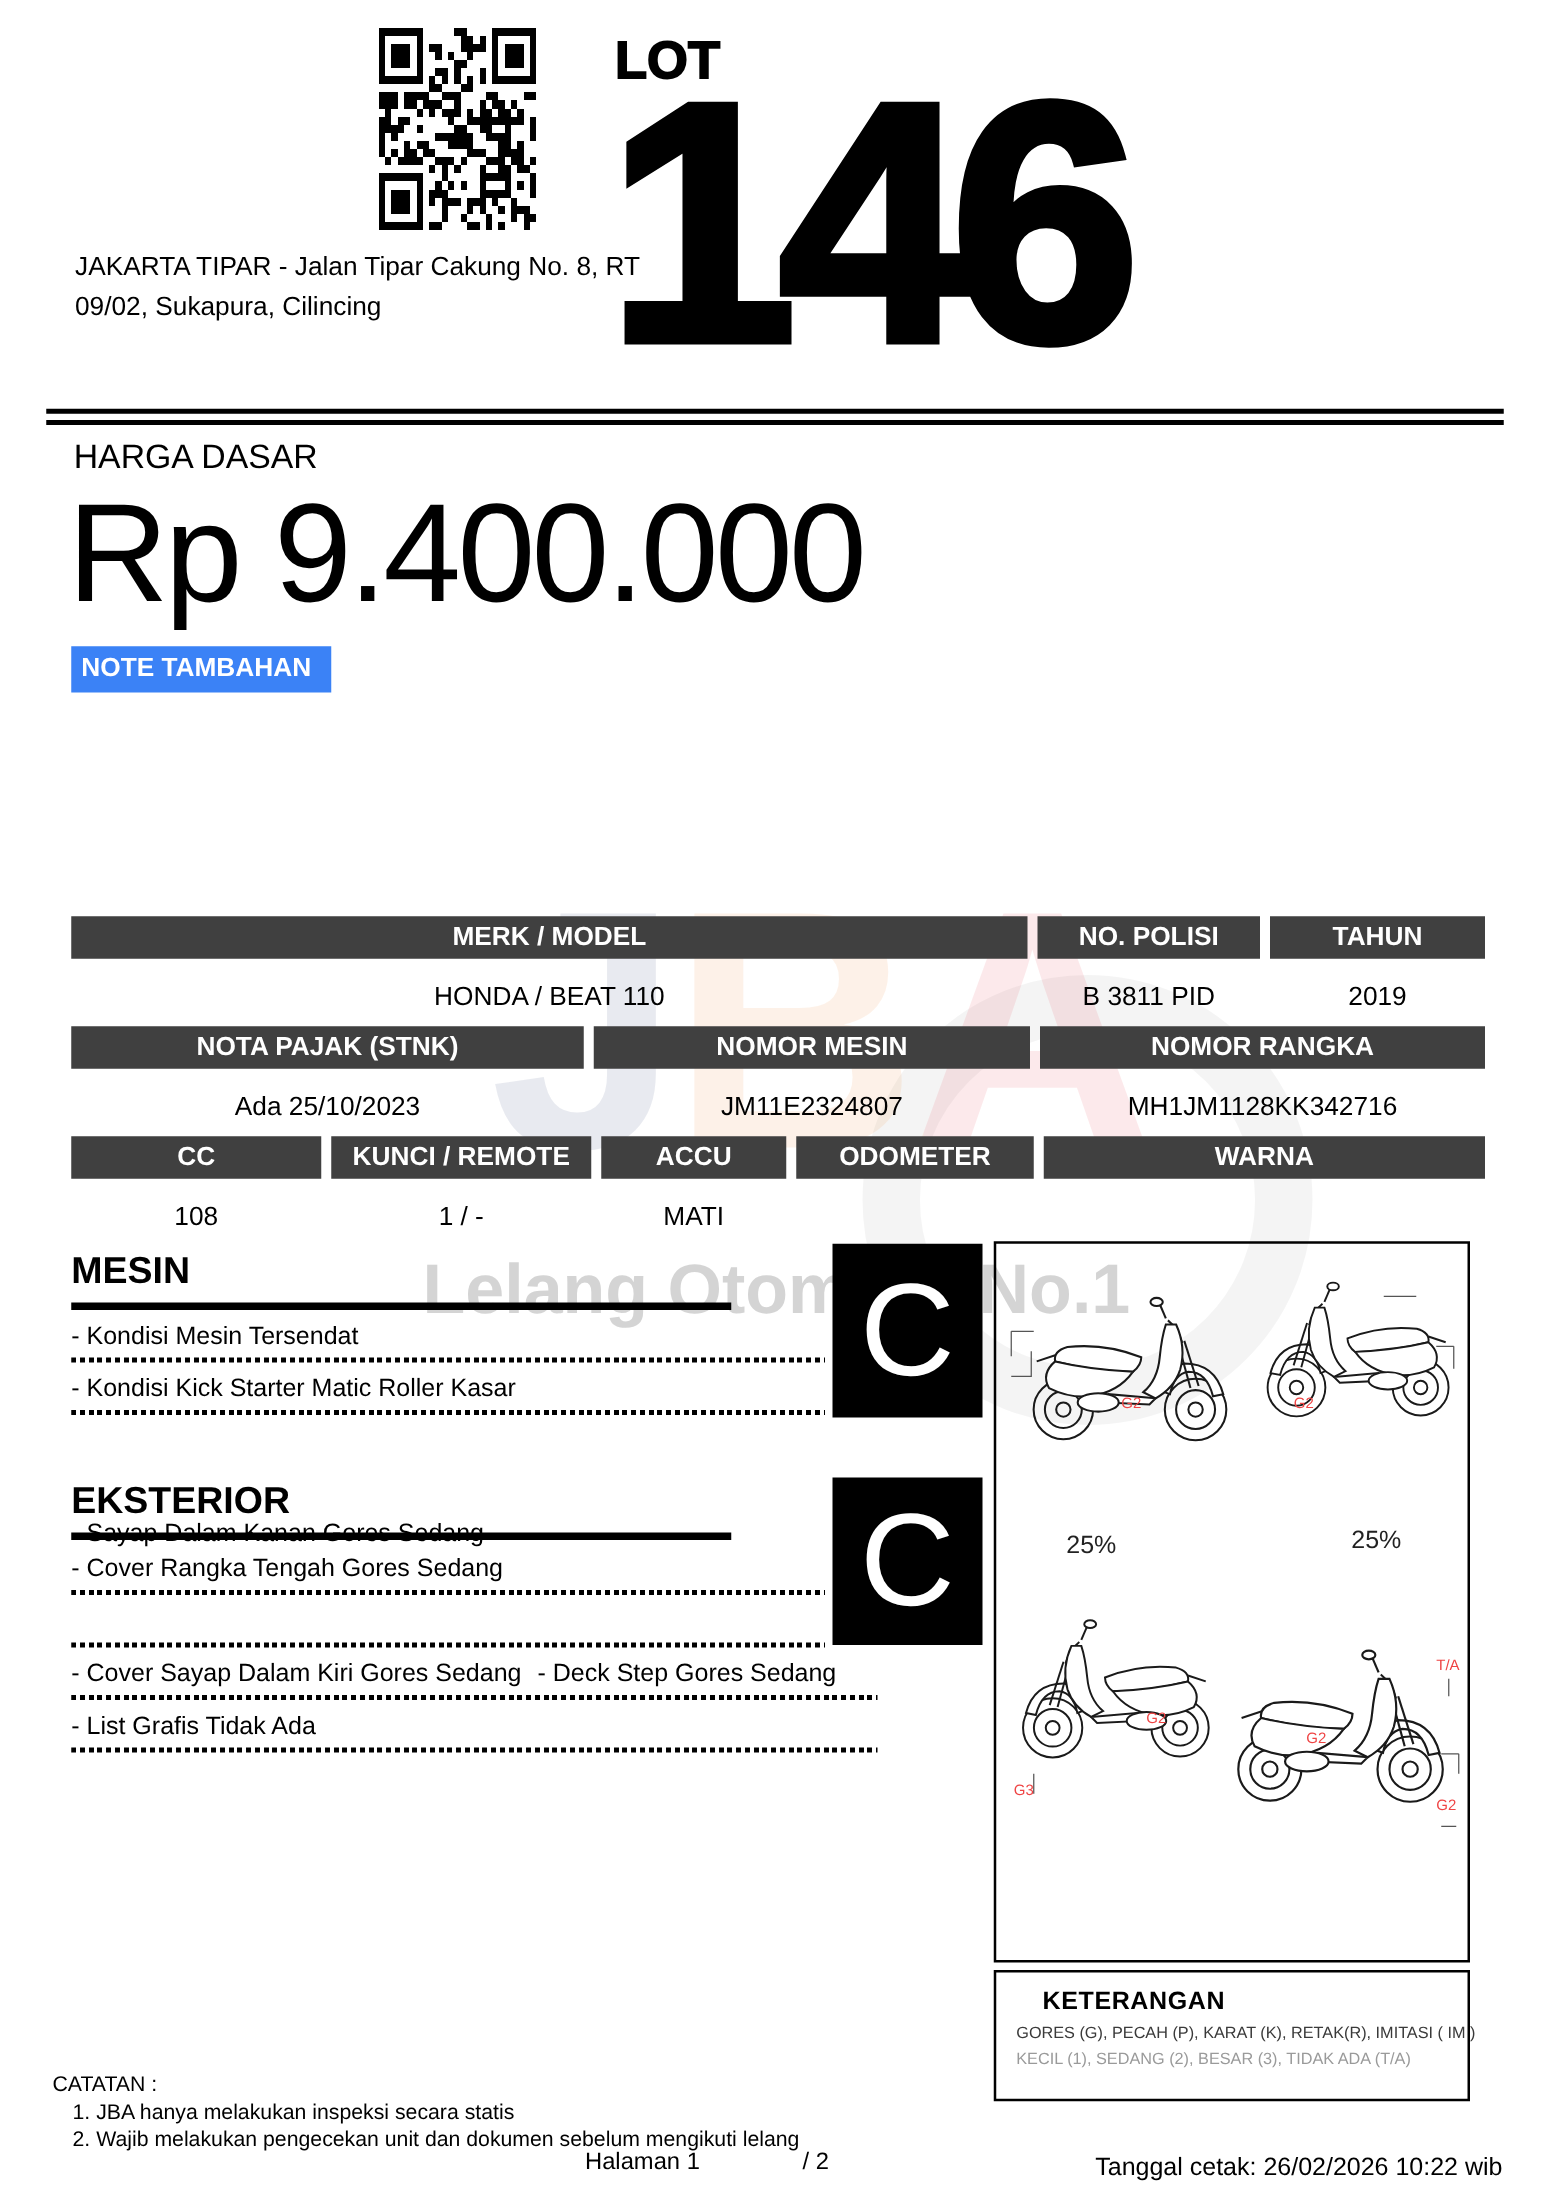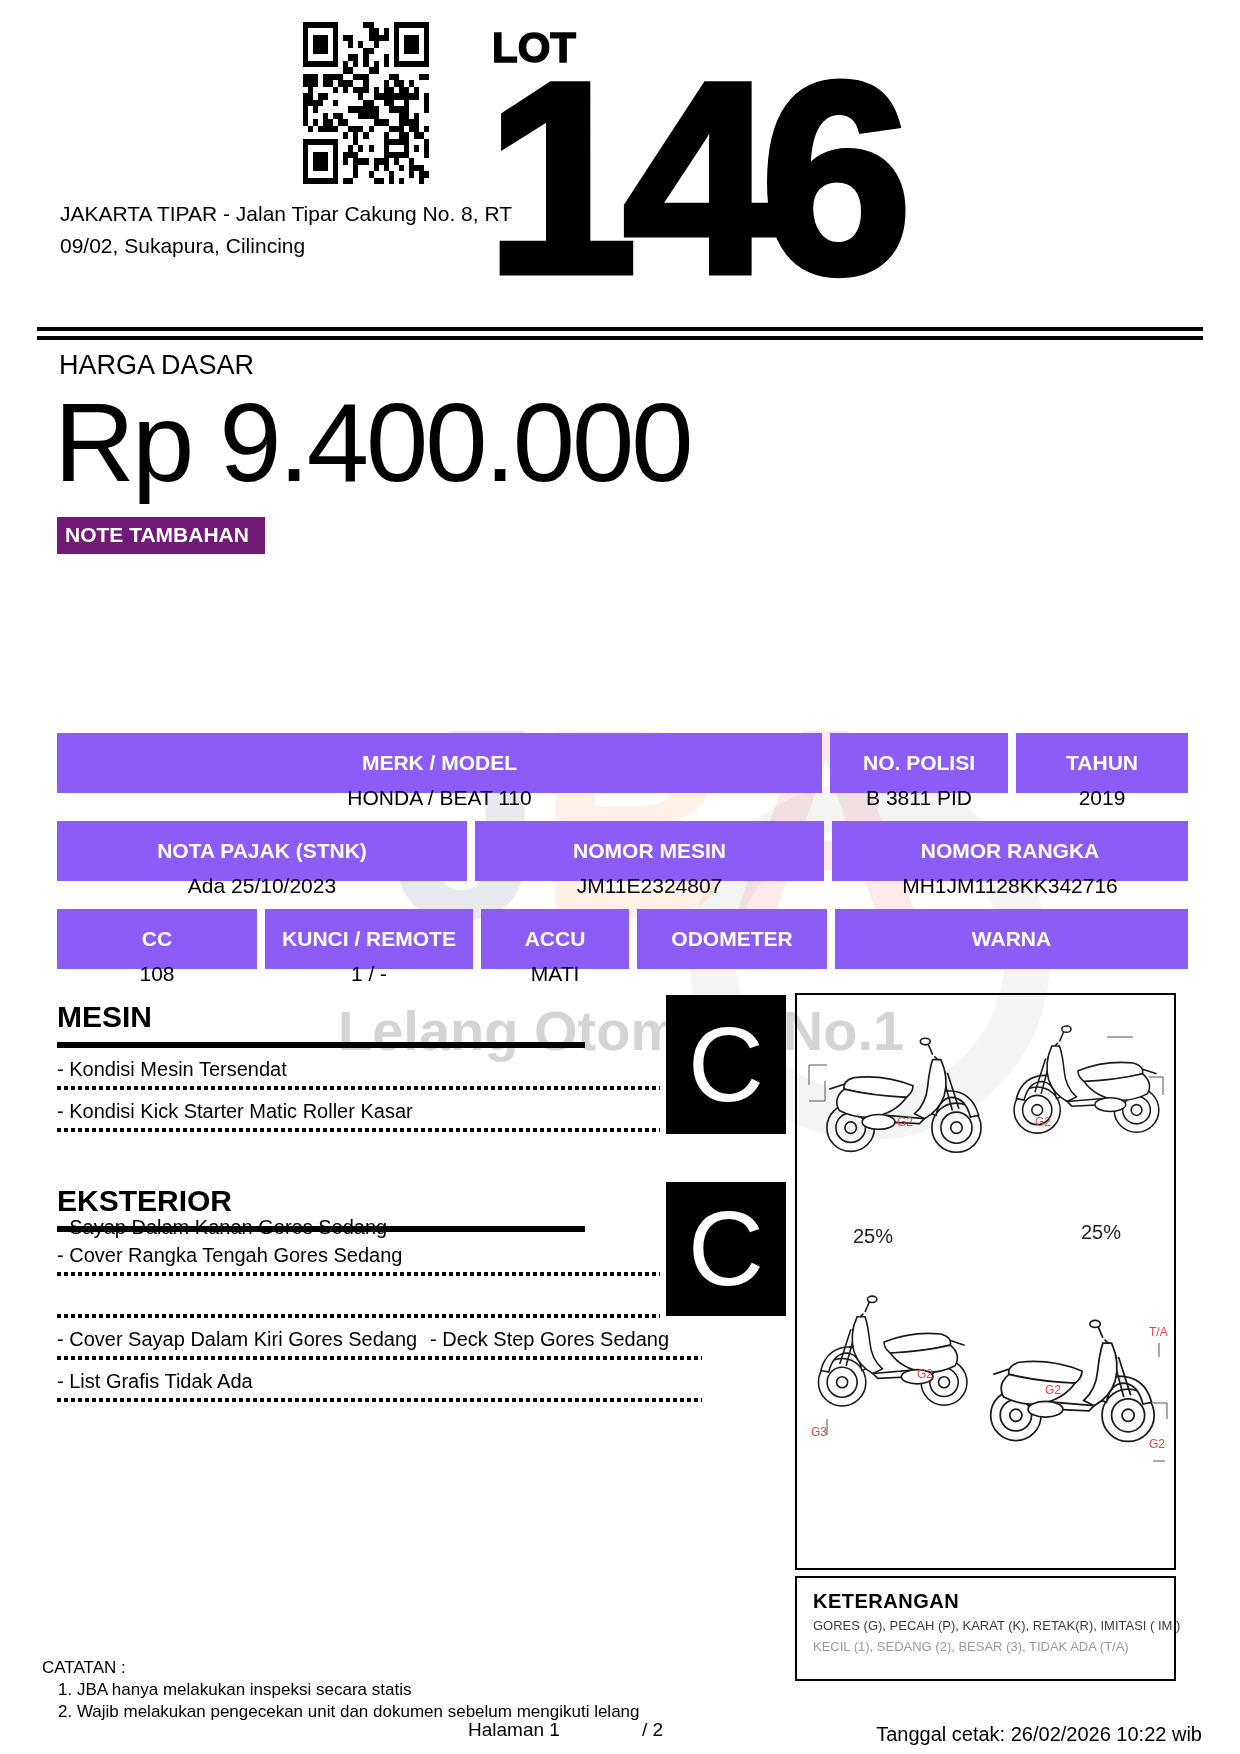--- a/index.html
+++ b/index.html
@@ -21,43 +21,43 @@
   .lot-number { position:absolute; left:486px; top:42px; font-size:272px; font-weight:bold; line-height:1;
     letter-spacing:-14px; -webkit-text-stroke:7px #000; }
   .addr { position:absolute; left:60px; top:198px; font-size:21px; line-height:32px; width:480px; }
 
   .double-rule { position:absolute; left:37px; top:327px; width:1166px; height:13px;
     border-top:4px solid #000; border-bottom:4px solid #000; }
 
   .harga-label { position:absolute; left:59px; top:350px; font-size:27px; }
   .harga-value { position:absolute; left:54px; top:378px; font-size:112px; letter-spacing:-3px; white-space:nowrap; }
 
-  .note-label { position:absolute; left:57px; top:517px; background:#701a75; color:#fff; font-size:21px; font-weight:bold; padding:6px 16px 7px 8px; }
+  .note-label { position:absolute; left:57px; top:517px; background:#3b82f6; color:#fff; font-size:21px; font-weight:bold; padding:6px 16px 7px 8px; }
   .note-box { position:absolute; left:57px; top:553px; width:1131px; height:115px; border:3px solid #000; background:transparent; }
   .note-text { padding:8px 10px; font-size:20px; line-height:26px; }
 
   
   .trow { position:absolute; left:57px; width:1131px; display:flex; gap:8px; }
-  .hdr { background:#8b5cf6; color:#fff; font-weight:bold; font-size:21px; height:60px;
+  .hdr { background:#404040; color:#fff; font-weight:bold; font-size:21px; height:34px;
     display:flex; align-items:center; justify-content:center; }
   .val { font-size:21px; height:46px; display:flex; align-items:center; justify-content:center; }
 
   
   .sec-title { position:absolute; left:57px; font-size:30px; font-weight:bold; }
   .sec-bar { position:absolute; left:57px; width:528px; height:6px; background:#000; }
   .citem { position:absolute; left:57px; font-size:20px; white-space:nowrap; }
   .dotline { position:absolute; left:57px; height:4px;
     background:repeating-linear-gradient(90deg,#000 0 4px,transparent 4px 7px); }
   .grade-box { position:absolute; left:666px; width:120px; background:#000; color:#fff;
     display:flex; align-items:center; justify-content:center; font-size:105px; }
 
   
   .diagram-box { position:absolute; left:795px; top:993px; width:381px; height:577px; border:2px solid #000; background:transparent; }
   .keterangan-box { position:absolute; left:795px; top:1576px; width:381px; height:105px; border:2px solid #000; padding:12px 16px; background:#fff; }
-  .ket-title { font-size:20px; font-weight:bold; letter-spacing:.5px; }
+  .ket-title { font-size:20px; font-weight:bold; letter-spacing:.5px;margin-left:21px; }
   .ket-l1 { font-size:13px; color:#3a3a3a; margin-top:5px; white-space:nowrap; }
   .ket-l2 { font-size:13px; color:#9a9a9a; margin-top:6px; white-space:nowrap; }
   .dmg-label { position:absolute; font-size:12px; color:#ef4444; }
   .pct-label { position:absolute; font-size:20px; color:#222; }
 
   
   .catatan-title { position:absolute; left:42px; top:1658px; font-size:17px; }
   .catatan-item { position:absolute; left:58px; font-size:17px; }
   .page-number { position:absolute; left:468px; top:1719px; font-size:19px; }
   .page-total { position:absolute; left:642px; top:1719px; font-size:19px; }

